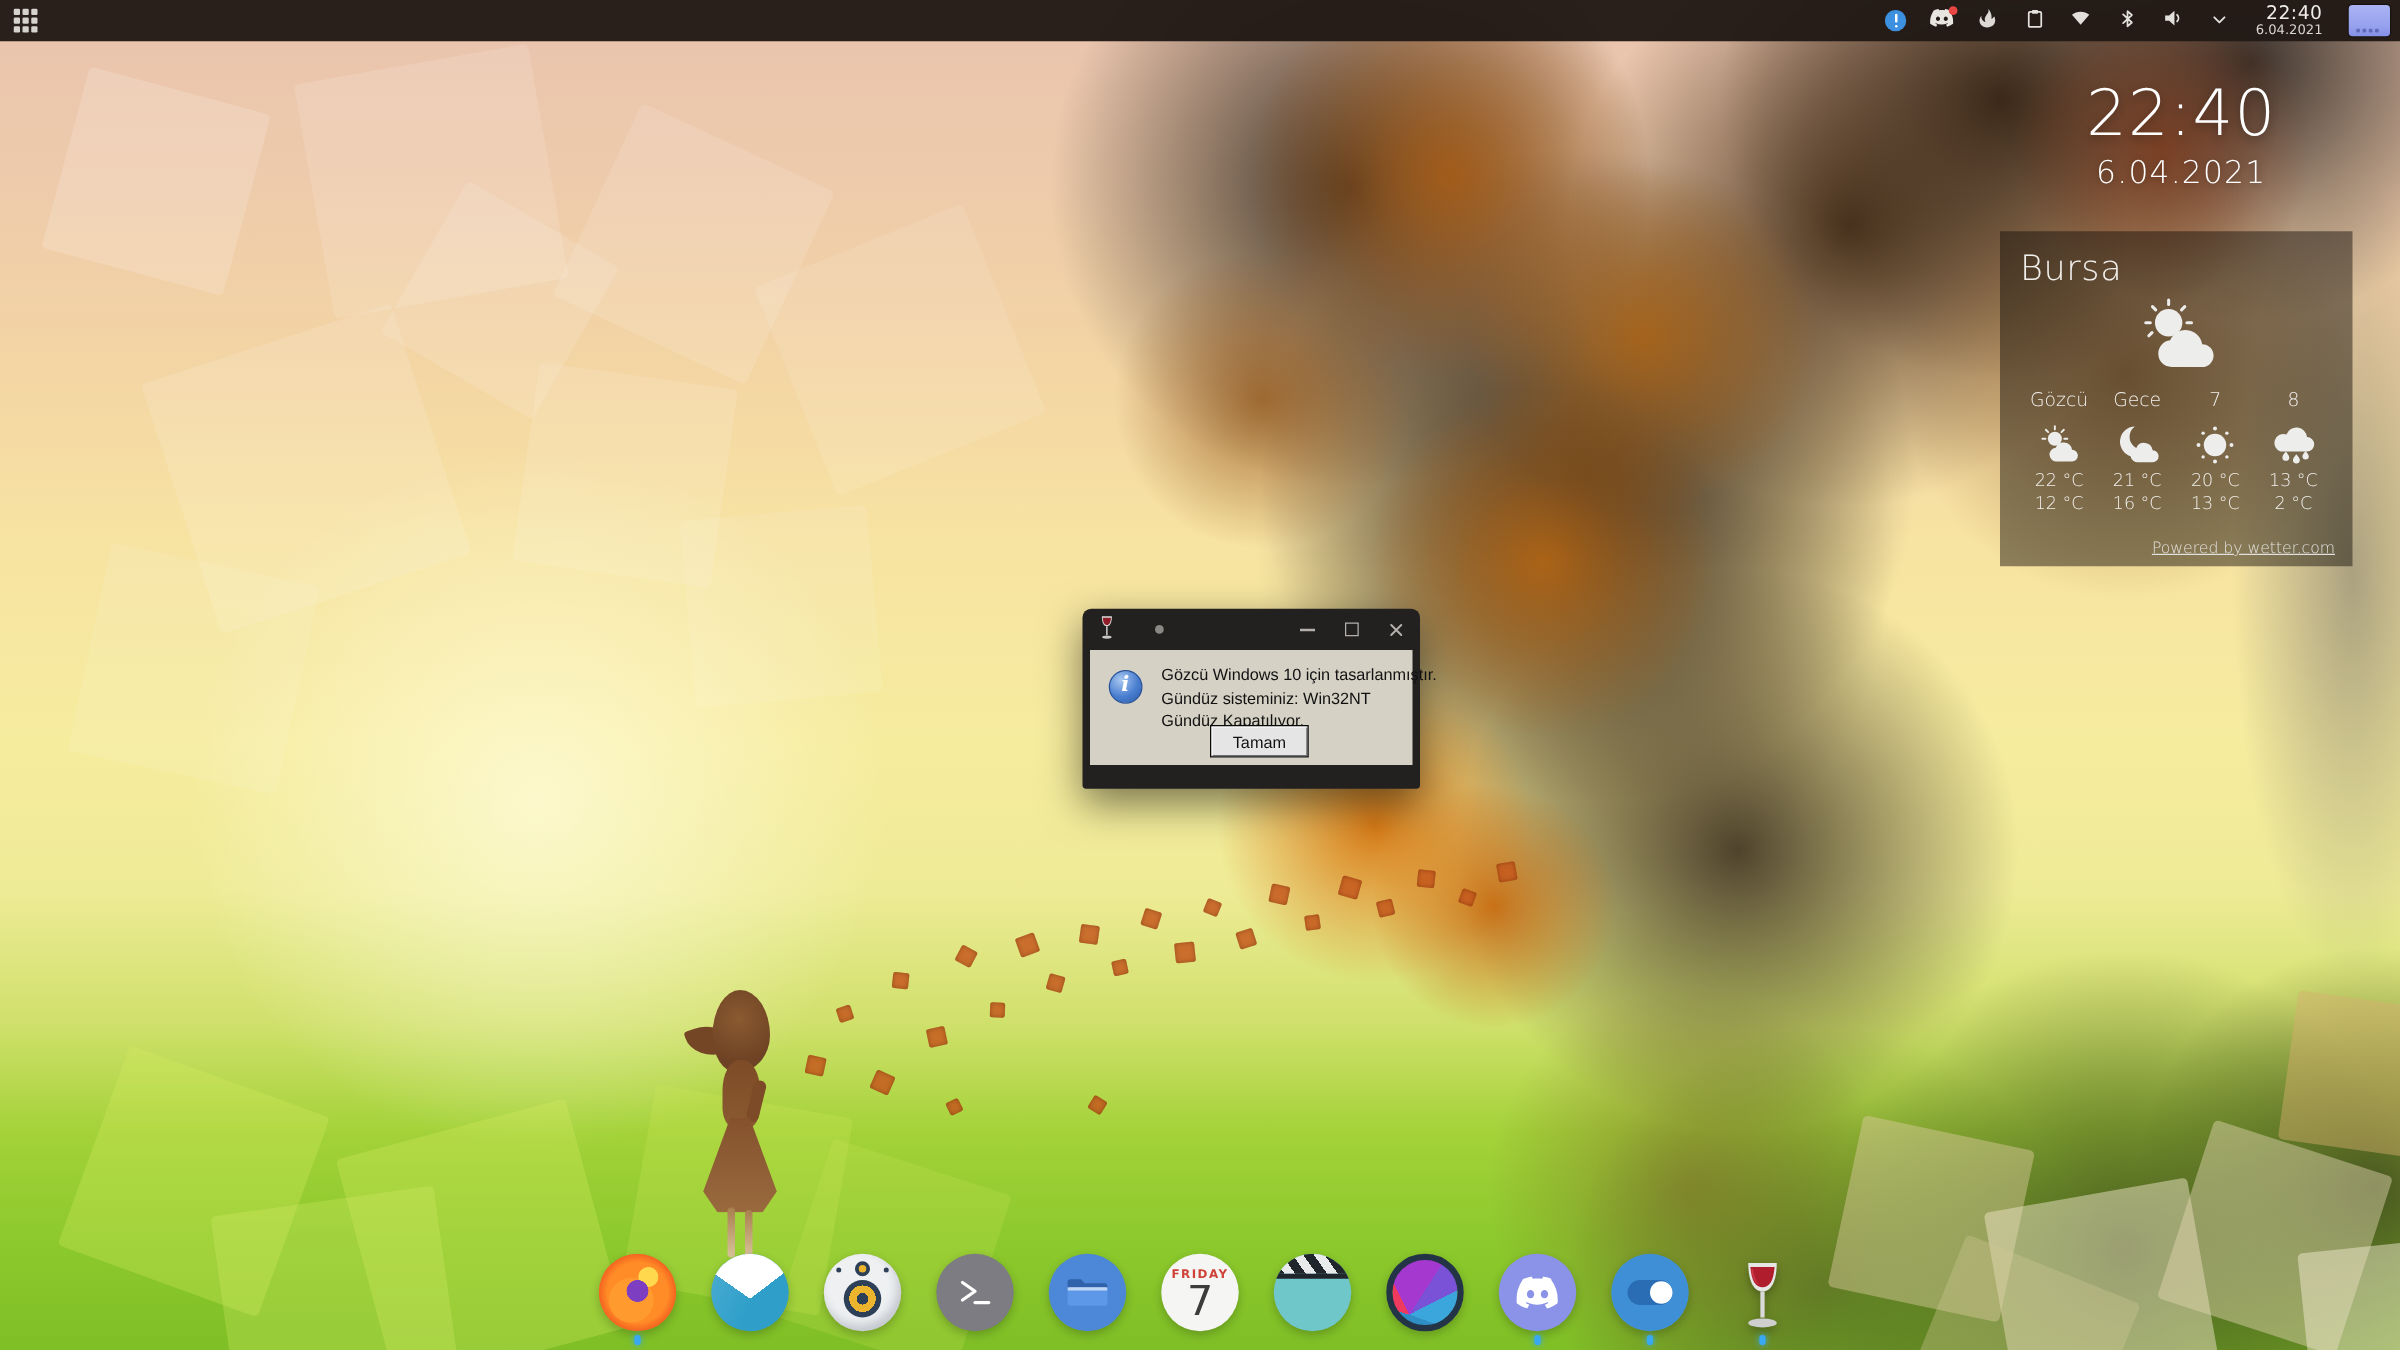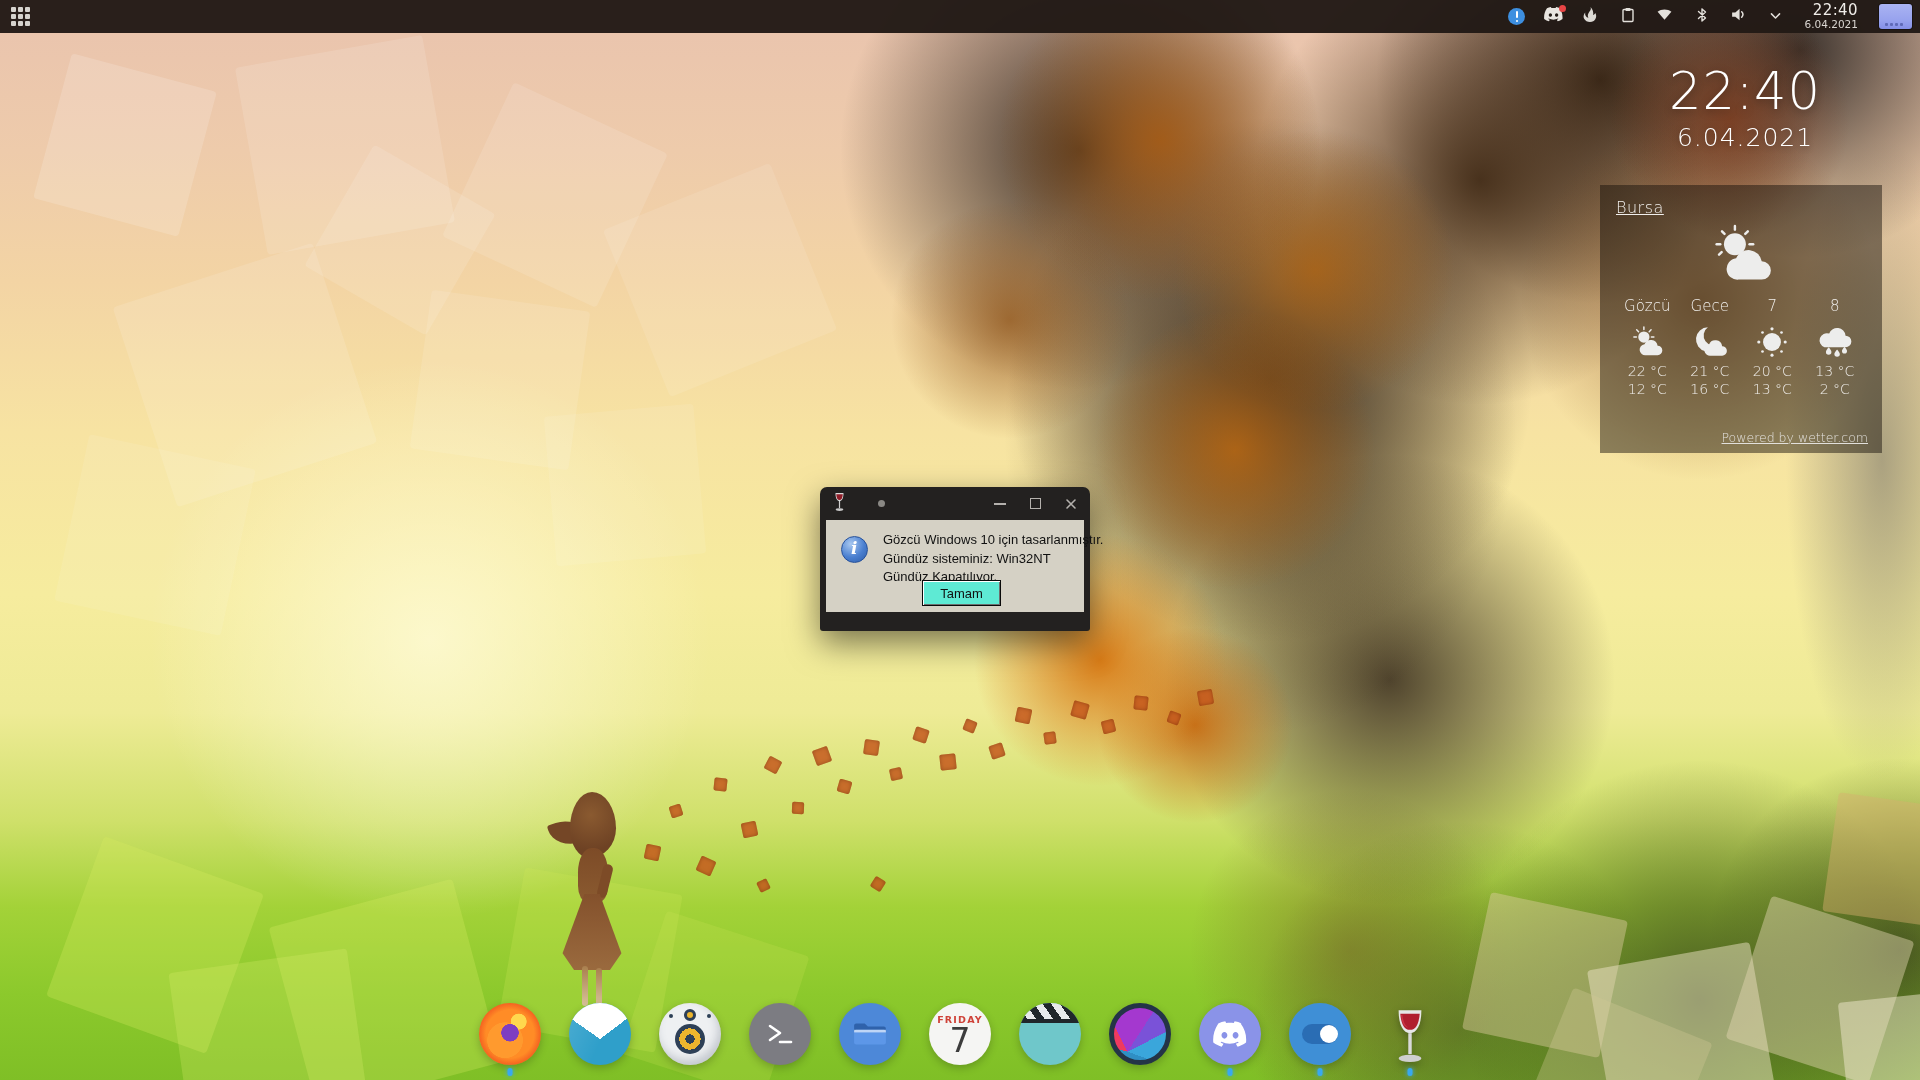--- a/index.html
+++ b/index.html
@@ -70,44 +70,44 @@
   .pager i:nth-child(1){left:6px}.pager i:nth-child(2){left:11px}.pager i:nth-child(3){left:16px}.pager i:nth-child(4){left:21px}
 
   
   .dclock{position:absolute;left:1630px;top:62px;width:230px;text-align:center;z-index:10;color:#fff;font-weight:300;}
   .dclock .time{font-size:51px;letter-spacing:1px;text-shadow:0 2px 8px rgba(0,0,0,.35);}
   .dclock .date{font-size:25px;margin-top:2px;letter-spacing:1px;text-shadow:0 1px 6px rgba(0,0,0,.35);}
 
   
   .weather{position:absolute;left:1600px;top:185px;width:282px;height:268px;z-index:10;
     background:rgba(22,17,10,.48);color:#f1efec;font-weight:300;box-sizing:border-box;padding:13px 16px;}
-  .w-city{font-size:16px;letter-spacing:.5px;text-decoration:underline;}
+  .w-city{font-size:28px;letter-spacing:.5px;}
   .w-cond{display:flex;justify-content:center;margin-top:4px;height:66px;}
   .w-grid{display:grid;grid-template-columns:repeat(4,1fr);text-align:center;margin-top:10px;}
   .w-col{display:flex;flex-direction:column;align-items:center;gap:1px;}
   .w-label{font-size:15px;height:20px;}
   .w-icn{height:40px;display:flex;align-items:center;justify-content:center;margin-top:4px;}
   .w-hi,.w-lo{font-size:14px;line-height:17px;}
   .w-attr{position:absolute;right:14px;bottom:8px;font-size:12.5px;color:#e2e0dc;text-decoration:underline;cursor:pointer;}
 
   
-  .dlg{position:absolute;left:820px;top:487px;width:270px;height:144px;z-index:60;
+  .dlg{position:absolute;left:866px;top:487px;width:270px;height:144px;z-index:60;
     background:#232120;border-radius:7px 7px 3px 3px;box-shadow:0 12px 32px rgba(0,0,0,.5);}
   .dlg-tb{height:33px;display:flex;align-items:center;padding:0 13px;}
   .dlg-dot{width:7px;height:7px;border-radius:50%;background:#8a8884;margin-left:32px;}
   .dlg-sp{flex:1;}
   .dlg-min{width:12px;height:2px;background:#b4b1ad;margin-right:24px;cursor:pointer;}
   .dlg-max{width:9px;height:9px;border:1.6px solid #b4b1ad;margin-right:24px;cursor:pointer;}
   .dlg-x{cursor:pointer;display:flex;}
   .dlg-client{margin:0 6px;height:92px;background:#d5d1c5;position:relative;font-family:"Liberation Sans",sans-serif;}
   .info-i{position:absolute;left:15px;top:16px;width:27px;height:27px;border-radius:50%;
     background:radial-gradient(circle at 35% 28%,#a8c8f0,#4a7fd0 55%,#2c5ca8);border:1px solid #27519b;box-sizing:border-box;}
   .info-i::after{content:"i";position:absolute;left:9px;top:1px;color:#fff;font-family:"DejaVu Serif",serif;font-style:italic;font-size:17px;font-weight:bold;}
   .dlg-msg{position:absolute;left:57px;top:11px;font-size:13px;color:#111;line-height:18.5px;white-space:nowrap;}
-  .dlg-btn{position:absolute;left:96px;top:60px;width:77px;height:24px;background:#5eead4;
+  .dlg-btn{position:absolute;left:96px;top:60px;width:77px;height:24px;background:#e5e5e5;
     border:1px solid #0a0a0a;box-shadow:inset 1px 1px 0 #fff,inset -1px -1px 0 #6e6e6e;
     font-size:13px;color:#111;display:flex;align-items:center;justify-content:center;cursor:pointer;font-family:"Liberation Sans",sans-serif;}
 
   
   .dock{position:absolute;left:0;right:0;bottom:15px;display:flex;justify-content:center;gap:28px;z-index:40;}
   .dock-item{position:relative;width:62px;height:62px;cursor:pointer;}
   .dicon{width:62px;height:62px;border-radius:50%;position:relative;overflow:hidden;box-shadow:0 3px 8px rgba(0,0,0,.22);}
   .run-dot{position:absolute;left:50%;bottom:-11px;transform:translateX(-50%);width:5px;height:8px;border-radius:2.5px;background:#38a8f0;box-shadow:0 0 5px #38a8f0;}
 
   .i-firefox{background:

